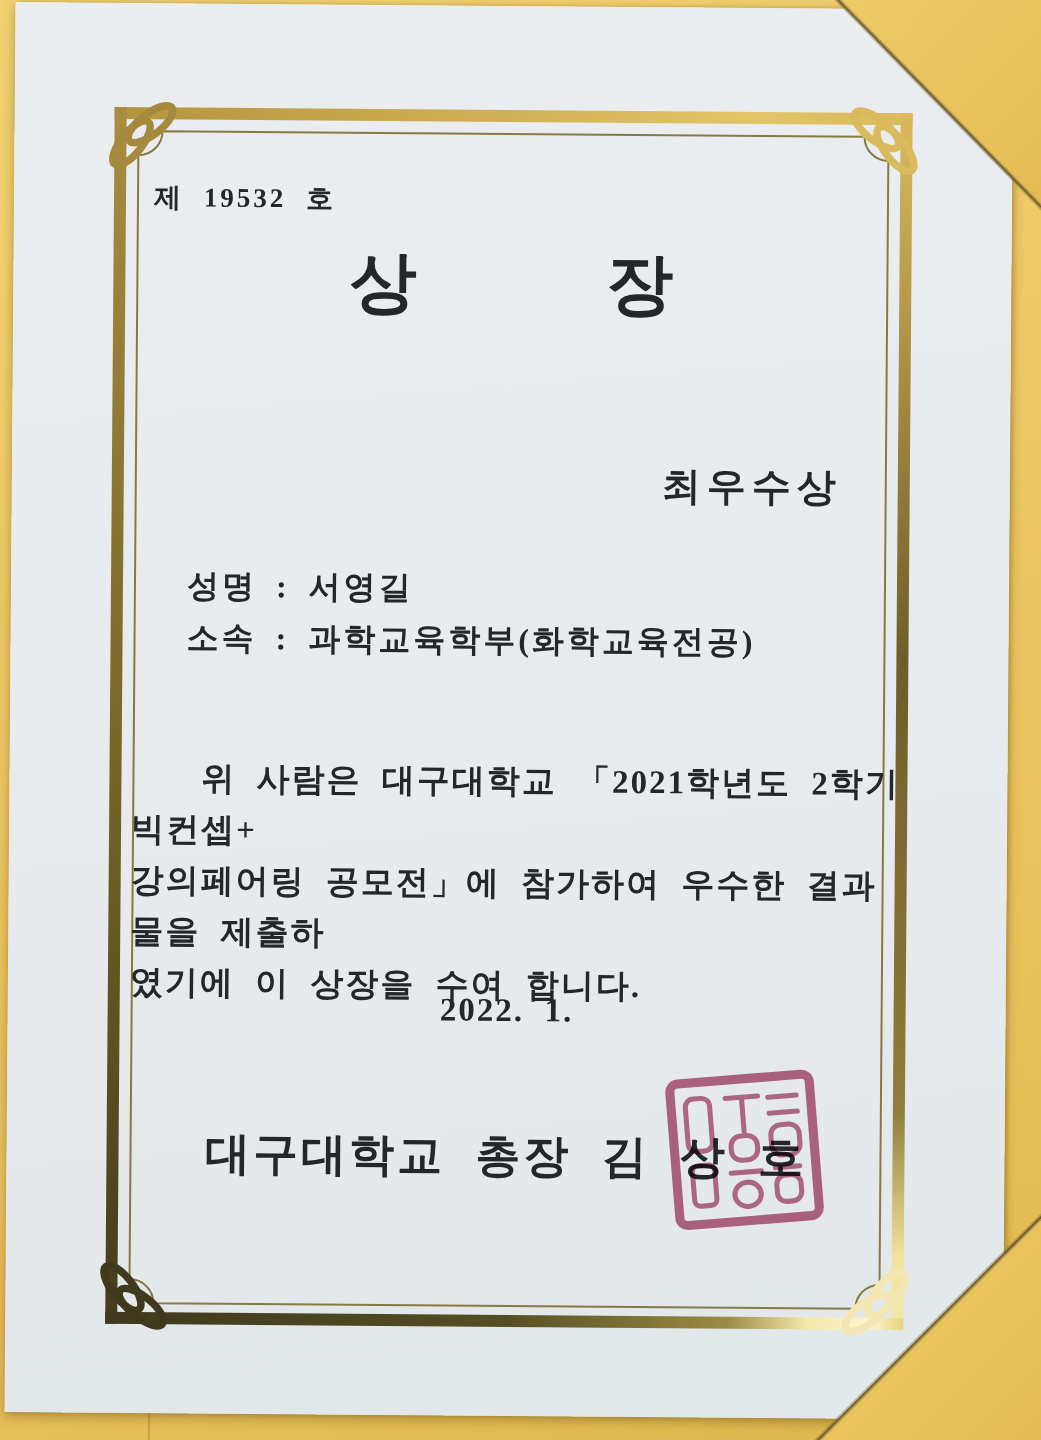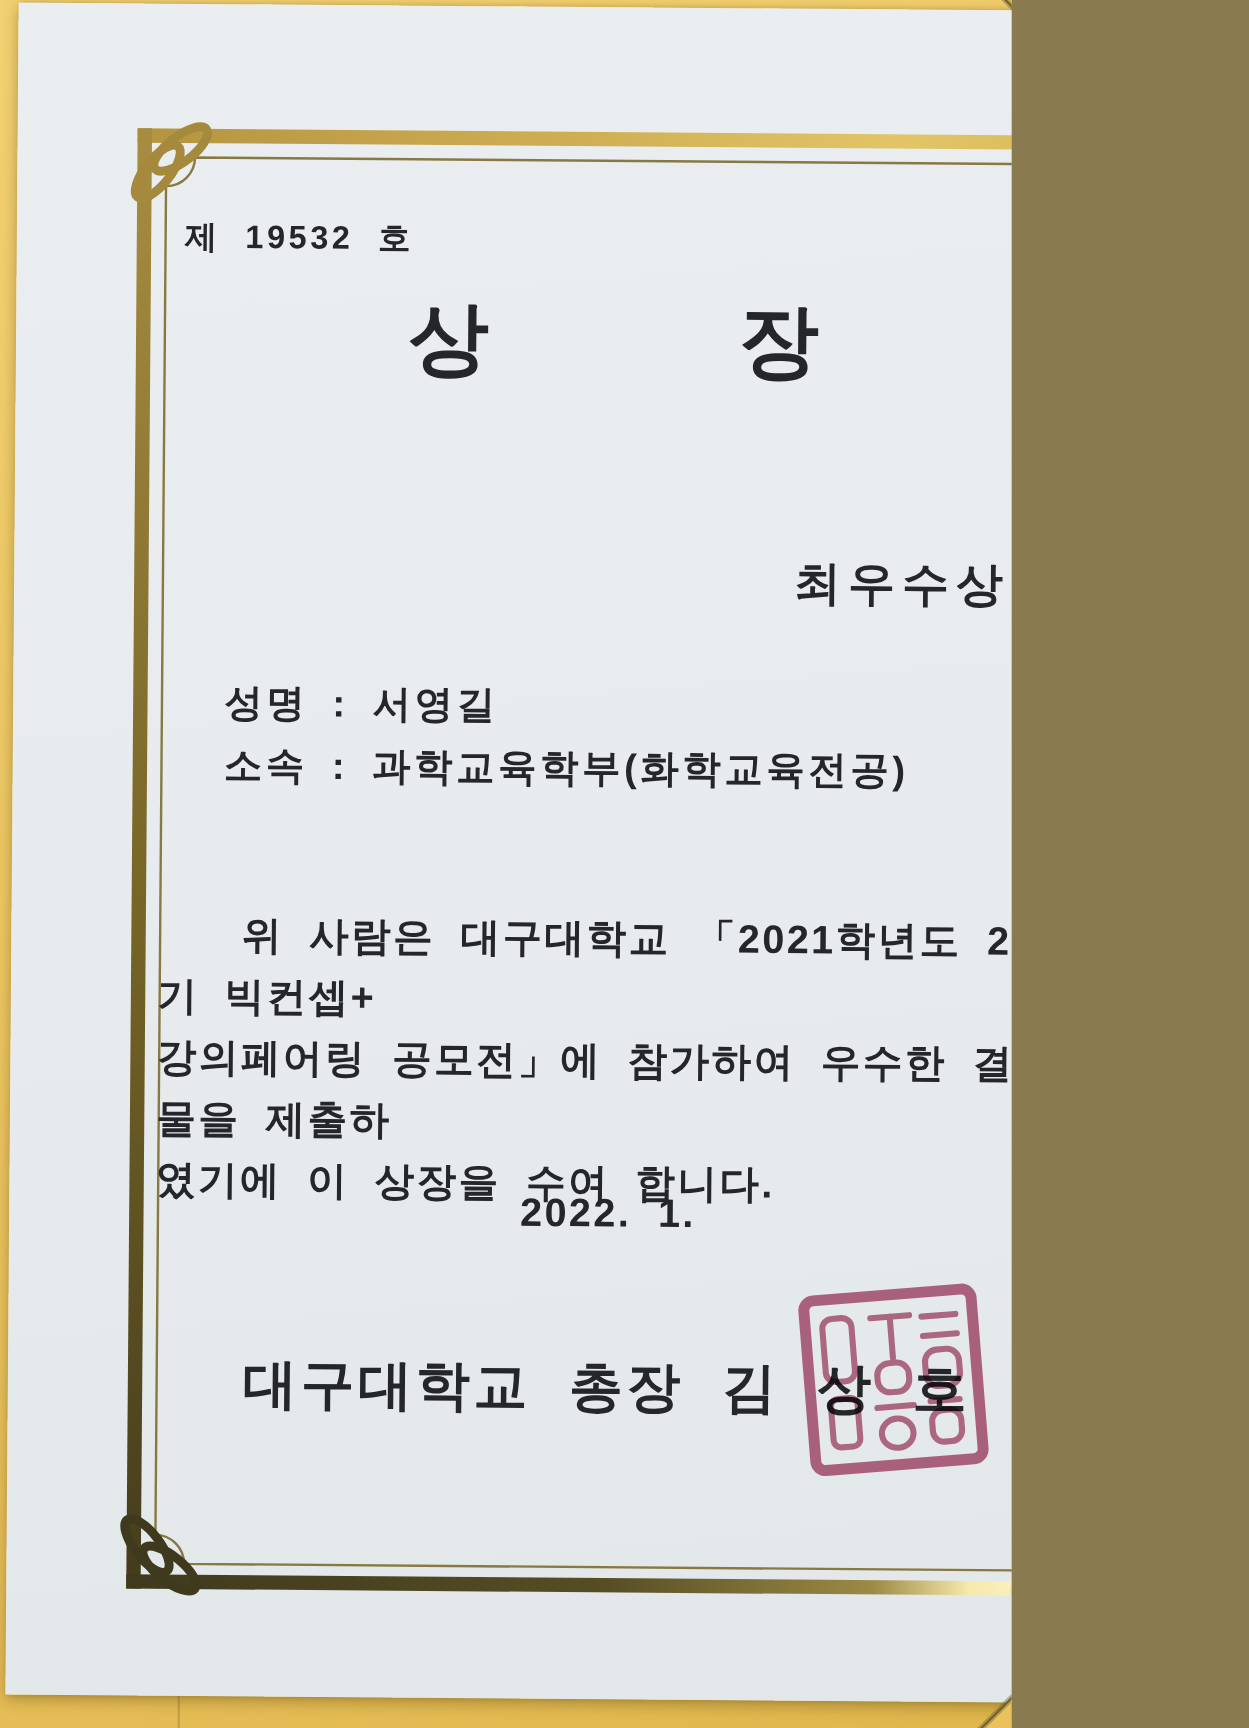--- a/index.html
+++ b/index.html
@@ -1,18 +1,18 @@
 <!DOCTYPE html>
 <html><head>
 <meta charset="utf-8">
 <style>
   html,body{margin:0;padding:0;background:#8a7a50;}
   .stage{
-    position:relative;width:843px;height:1440px;overflow:hidden;
-    font-family:Liberation Sans, sans-serif;
+    position:relative;width:1041px;height:1440px;overflow:hidden;
+    font-family:Liberation Serif, serif;
   }
   
   .folder-bg{
     position:absolute;inset:0;
     background:linear-gradient(160deg,#f2d172 0%,#eec966 35%,#e9c15c 70%,#e0b74e 100%);
   }
   .folder-crease{
     position:absolute;left:148px;top:1408px;width:2px;height:32px;
     background:rgba(140,110,40,.35);
   }

